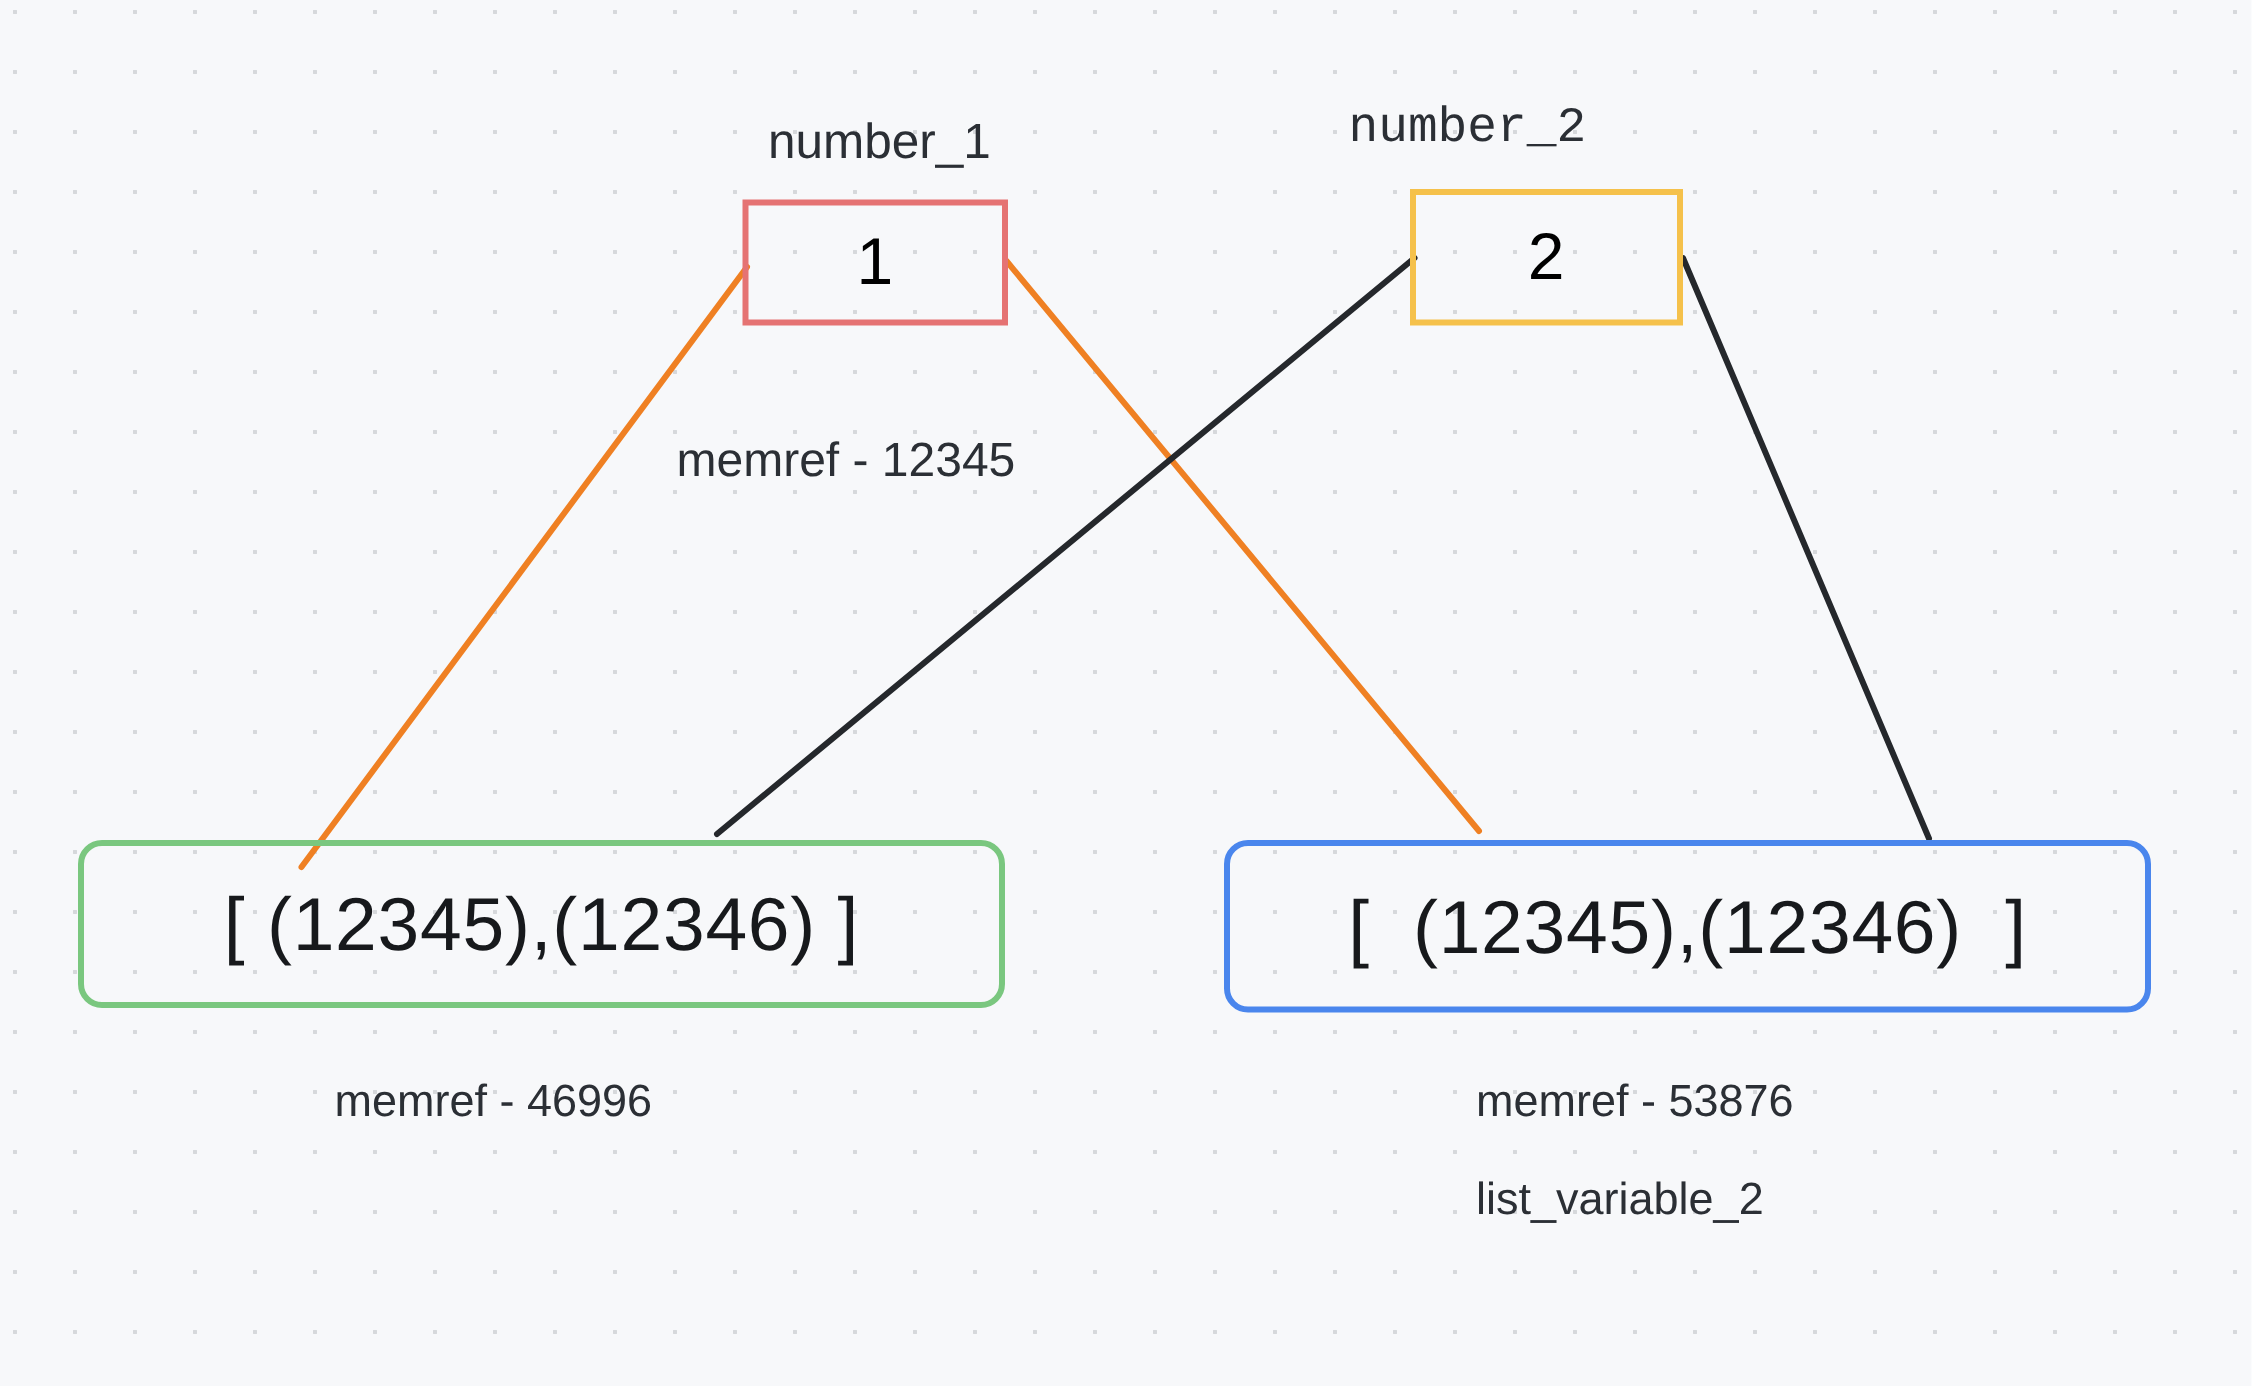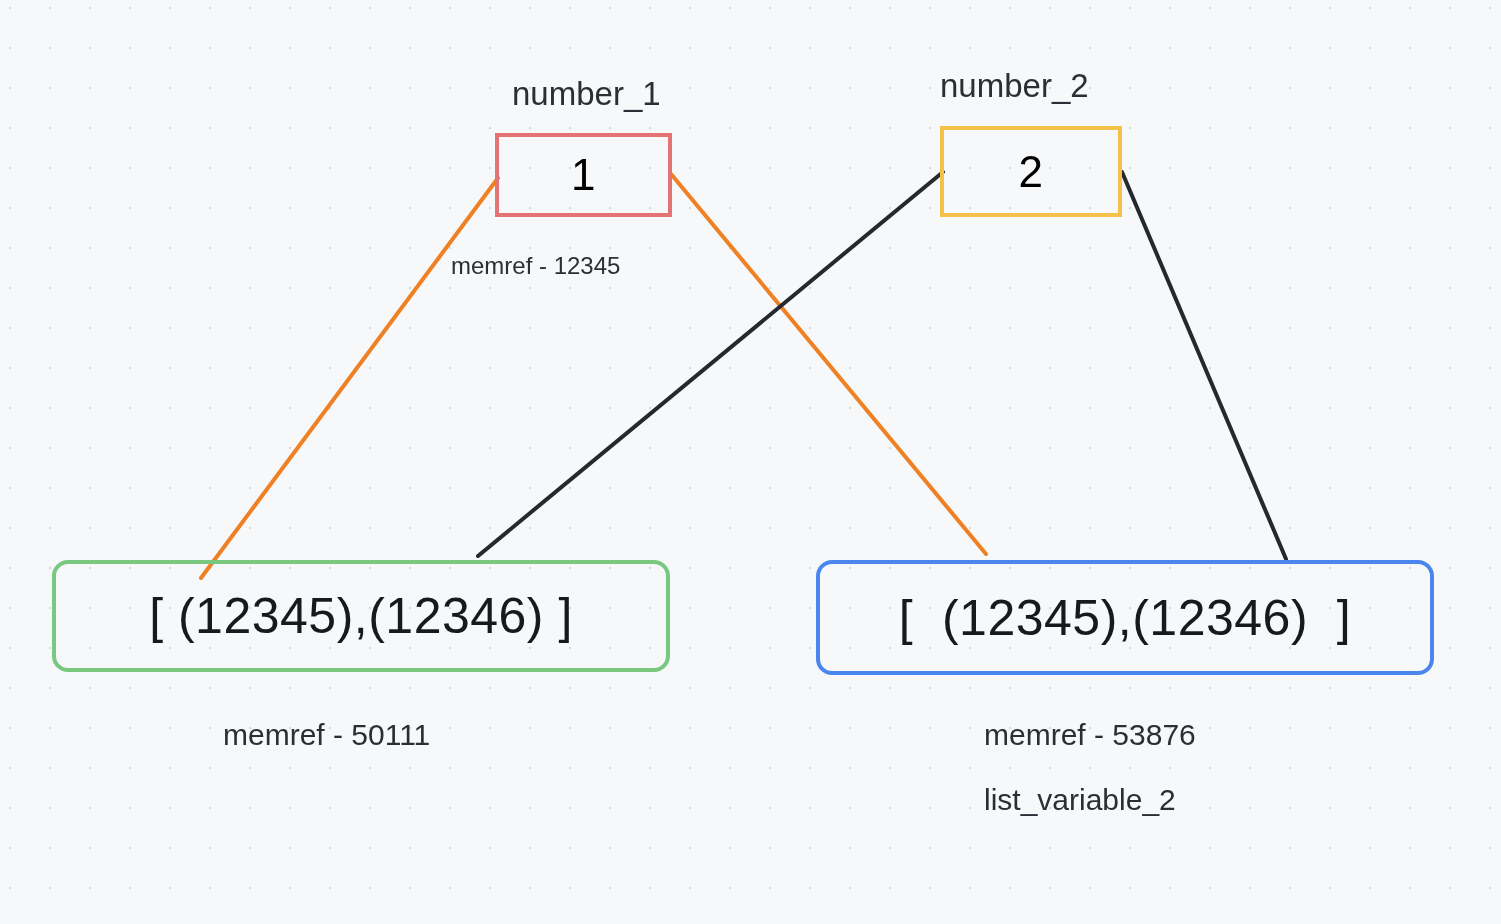--- a/index.html
+++ b/index.html
@@ -61,21 +61,22 @@
   .caption {
     position: absolute;
     color: #2b2f35;
     white-space: pre;
     line-height: 1.1;
   }
   .caption-top {
     font-size: 33px;
   }
   .caption-mid {
-    font-size: 24px;
+    font-size: 32px;
+    margin-top: 36px;
   }
   .caption-bottom {
     font-size: 30px;
   }
 </style>
 </head>
 <body>
 
 <div id="canvas">
 
@@ -85,29 +86,29 @@
     <line x1="943" y1="172" x2="478" y2="556" stroke="#25282c" stroke-width="4" stroke-linecap="round"></line>
     <line x1="1122" y1="172" x2="1286" y2="559" stroke="#25282c" stroke-width="4" stroke-linecap="round"></line>
   </svg>
 
   <div class="caption caption-top" style="left:512px; top:76px;">number_1</div>
   <div class="node var-node" style="left:495px; top:133px; width:177px; height:84px; border-color:#e57373;">
     <span class="node-value">1</span>
   </div>
   <div class="caption caption-mid" style="left:451px; top:253px;">memref - 12345</div>
 
-  <div class="caption caption-top" style="left:940px; top:68px;">number_2</div>
+  <div class="caption caption-top" style="left:899px; top:68px;font-family:Liberation Mono, monospace;">number_2</div>
   <div class="node var-node" style="left:940px; top:126px; width:182px; height:91px; border-color:#f5c14b;">
     <span class="node-value">2</span>
   </div>
 
   <div class="node list-node" style="left:52px; top:560px; width:618px; height:112px; border-color:#7ac77f;">
     <span class="node-value">[ (12345),(12346) ]</span>
   </div>
-  <div class="caption caption-bottom" style="left:223px; top:718px;">memref - 50111</div>
+  <div class="caption caption-bottom" style="left:223px; top:718px;">memref - 46996</div>
 
   <div class="node list-node" style="left:816px; top:560px; width:618px; height:115px; border-color:#4a86ed;">
     <span class="node-value">[  (12345),(12346)  ]</span>
   </div>
   <div class="caption caption-bottom" style="left:984px; top:718px;">memref - 53876</div>
   <div class="caption caption-bottom" style="left:984px; top:783px;">list_variable_2</div>
 
 </div>
 
 </body></html>

